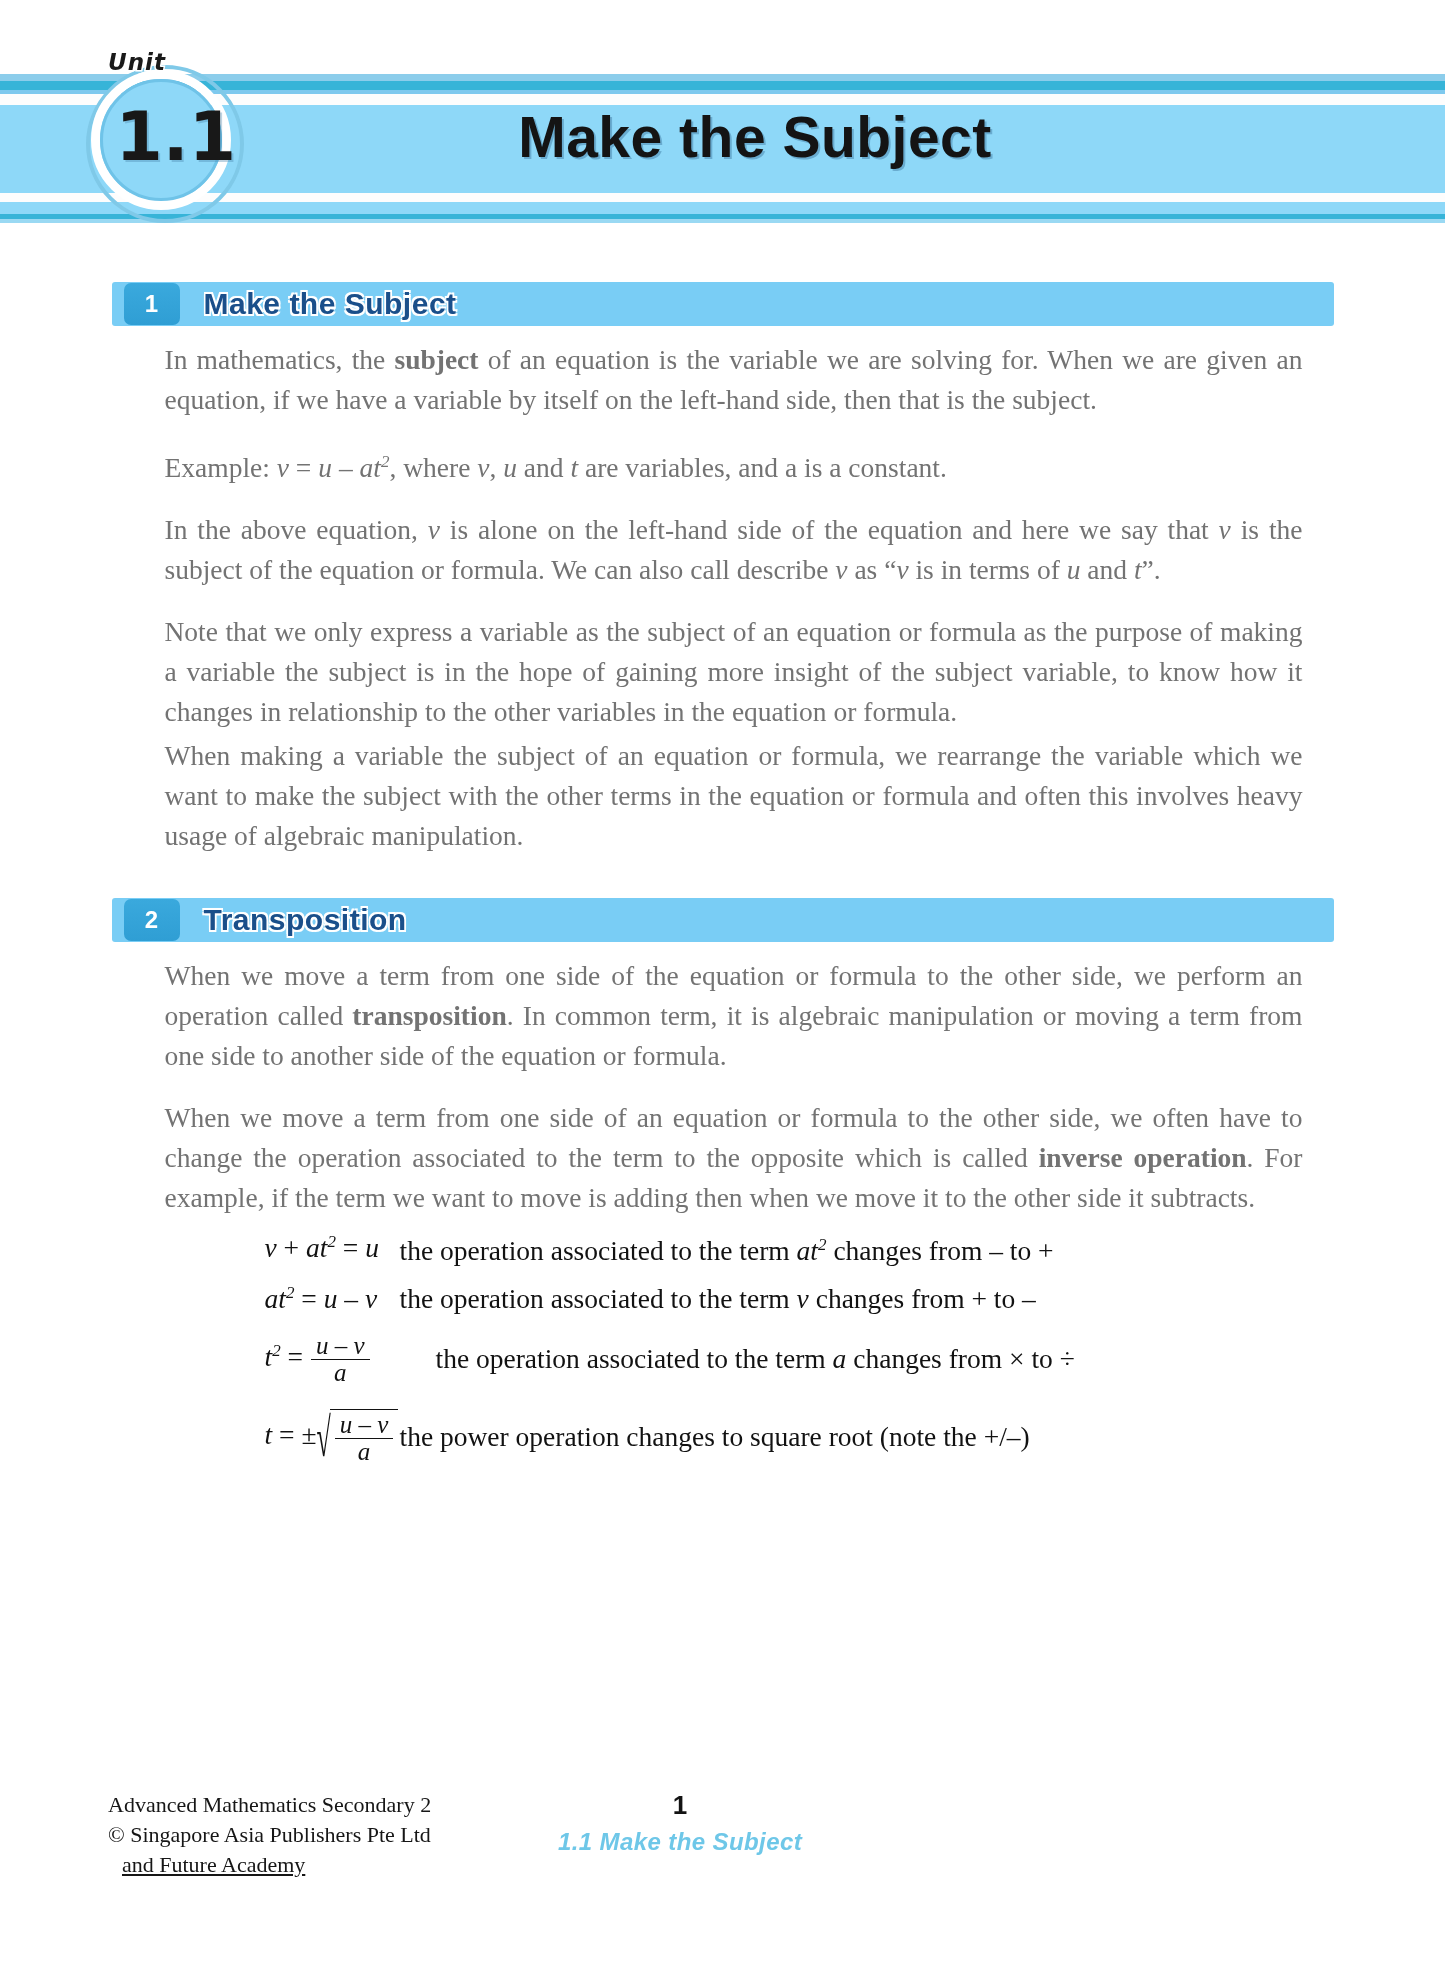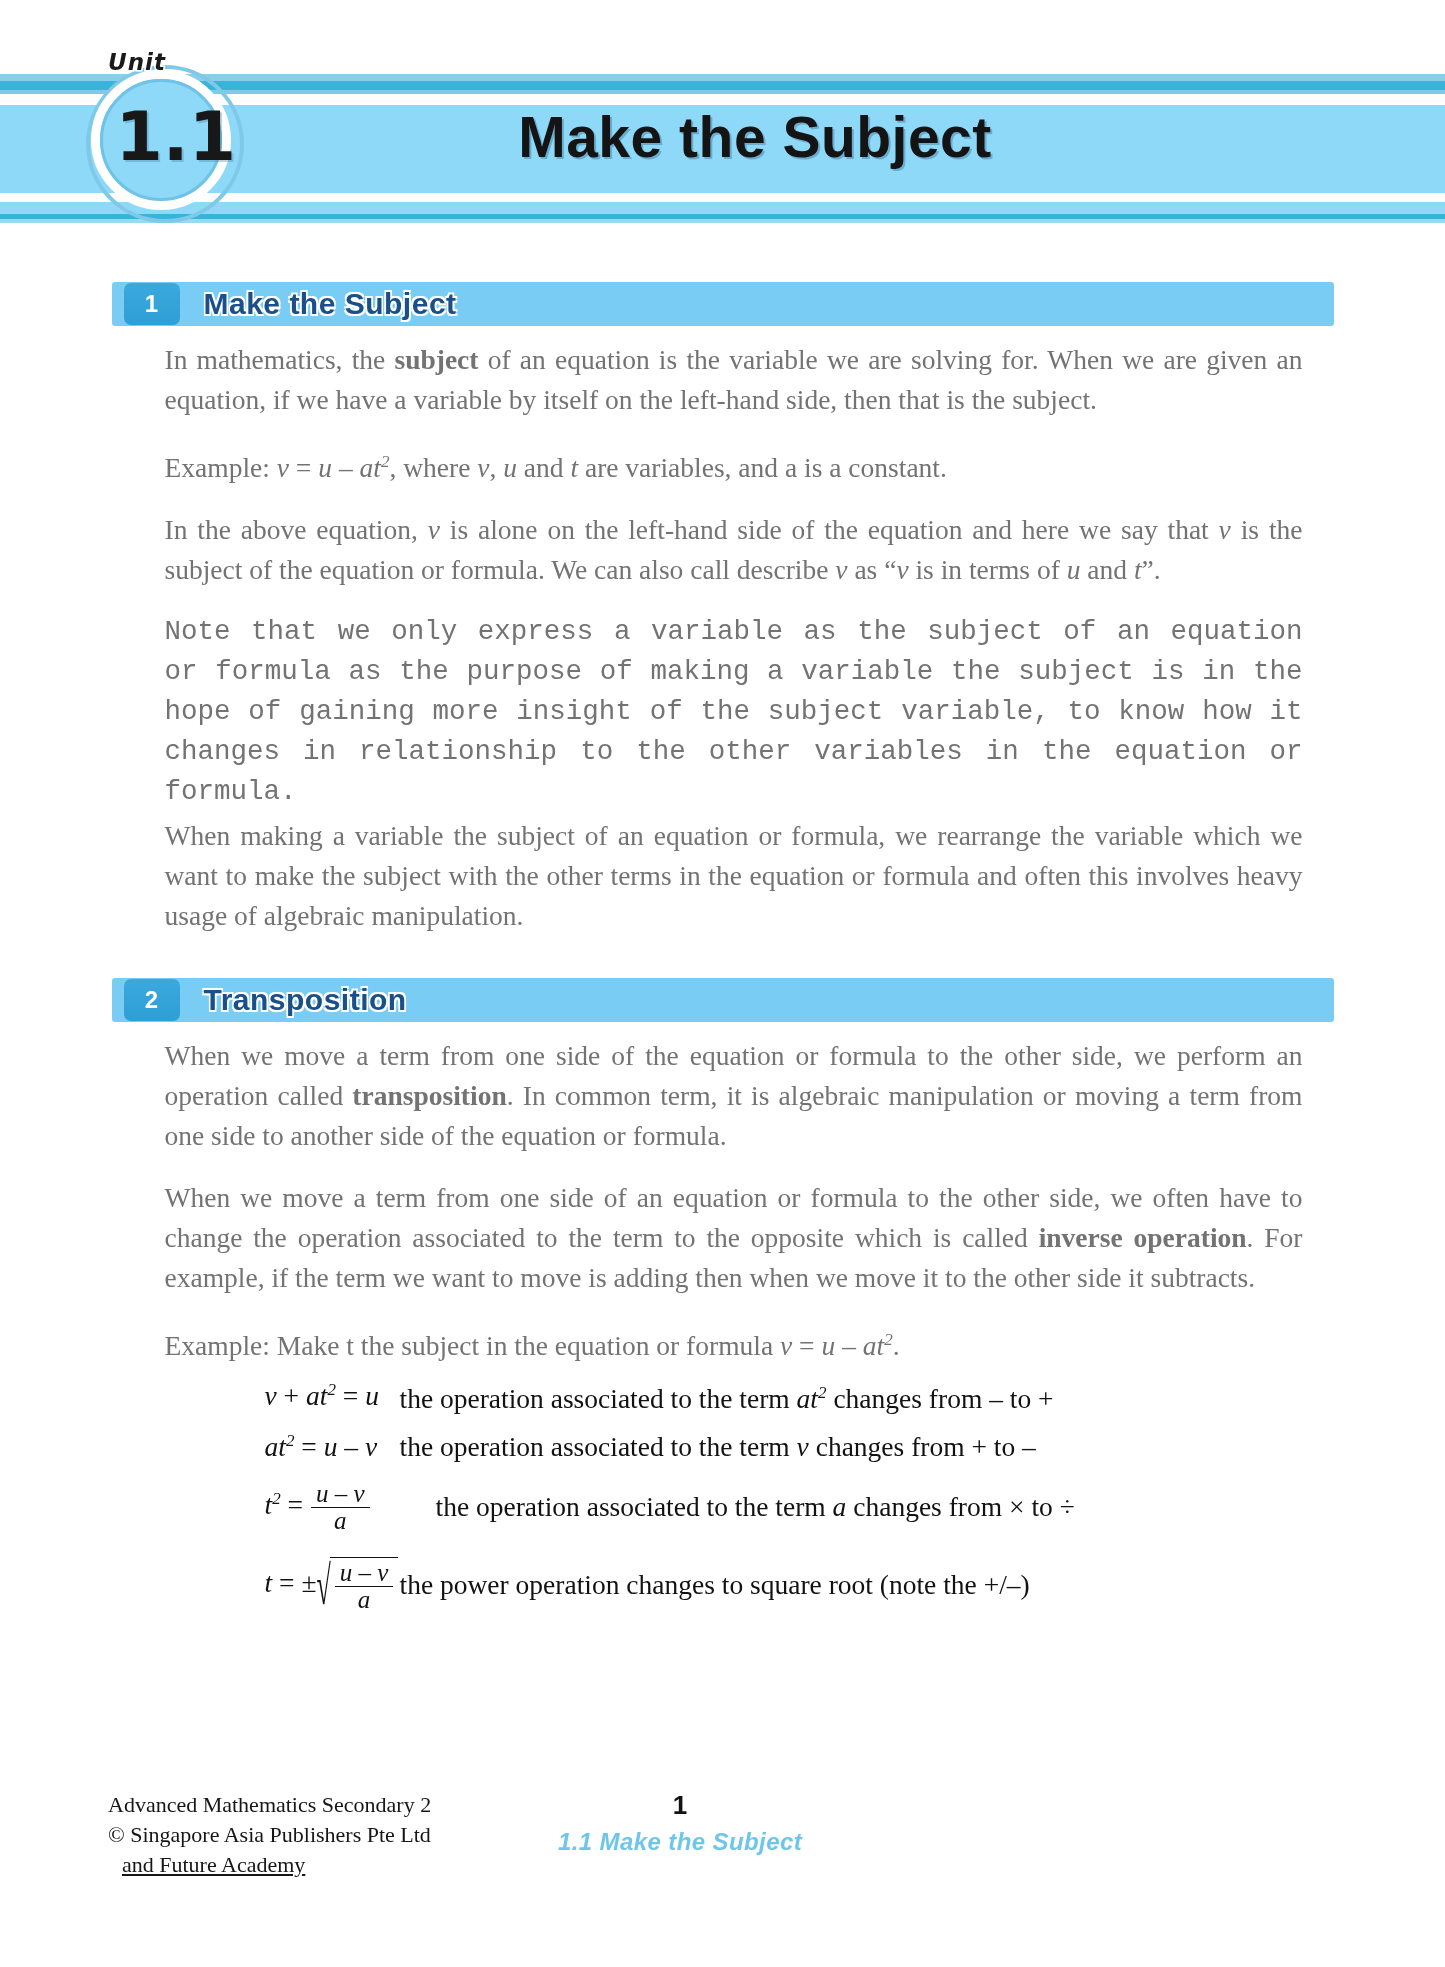--- a/index.html
+++ b/index.html
@@ -313,36 +313,35 @@
     <div class="section-title">Make the Subject</div>
   </div>
 
   <div class="body-block">
     <p class="para"><span>In mathematics, the </span><span class="bold">subject</span><span> of an equation is the variable we are solving for. When we are given an equation, if we have a variable by itself on the left-hand side, then that is the subject.</span></p>
 
     <p class="para noj" style="margin-top:22px;"><span>Example: </span><span class="it">v</span><span> = </span><span class="it">u</span><span> – </span><span class="it">at</span><sup class="pw">2</sup><span>, where </span><span class="it">v</span><span>, </span><span class="it">u</span><span> and </span><span class="it">t</span><span> are variables, and a is a constant.</span></p>
 
     <p class="para" style="margin-top:22px;"><span>In the above equation, </span><span class="it">v</span><span> is alone on the left-hand side of the equation and here we say that </span><span class="it">v</span><span> is the subject of the equation or formula. We can also call describe </span><span class="it">v</span><span> as “</span><span class="it">v</span><span> is in terms of </span><span class="it">u</span><span> and </span><span class="it">t</span><span>”.</span></p>
 
-    <p class="para" style="margin-top:22px;font-family:Liberation Mono, monospace;">Note that we only express a variable as the subject of an equation or formula as the purpose of making a variable the subject is in the hope of gaining more insight of the subject variable, to know how it changes in relationship to the other variables in the equation or formula.</p>
+    <p class="para" style="margin-top:22px;">Note that we only express a variable as the subject of an equation or formula as the purpose of making a variable the subject is in the hope of gaining more insight of the subject variable, to know how it changes in relationship to the other variables in the equation or formula.</p>
 
     <p class="para" style="margin-top:4px;">When making a variable the subject of an equation or formula, we rearrange the variable which we want to make the subject with the other terms in the equation or formula and often this involves heavy usage of algebraic manipulation.</p>
   </div>
 
   <div class="section-bar" style="margin-top:42px;">
     <div class="section-num">2</div>
     <div class="section-title">Transposition</div>
   </div>
 
   <div class="body-block">
     <p class="para"><span>When we move a term from one side of the equation or formula to the other side, we perform an operation called </span><span class="bold">transposition</span><span>. In common term, it is algebraic manipulation or moving a term from one side to another side of the equation or formula.</span></p>
 
     <p class="para" style="margin-top:22px;"><span>When we move a term from one side of an equation or formula to the other side, we often have to change the operation associated to the term to the opposite which is called </span><span class="bold">inverse</span><span> </span><span class="bold">operation</span><span>. For example, if the term we want to move is adding then when we move it to the other side it subtracts.</span></p>
 
-    <p class="para noj" style="margin-top:22px;"><span>Example: Make t the subject in the equation or formula </span><span class="it">v</span><span> = </span><span class="it">u</span><span> – </span><span class="it">at</span><sup class="pw">2</sup><span>.</span></p>
   </div>
 
   <div class="eqlist">
 
     <div class="eqrow">
       <div class="lhs"><span>v</span><span style="font-style:normal"> + </span><span>at</span><sup class="pw">2</sup><span style="font-style:normal"> = </span><span>u</span></div>
       <div class="rhs"><span>the operation associated to the term </span><span class="it">at</span><sup class="pw">2</sup><span> changes from – to +</span></div>
     </div>
 
     <div class="eqrow">

